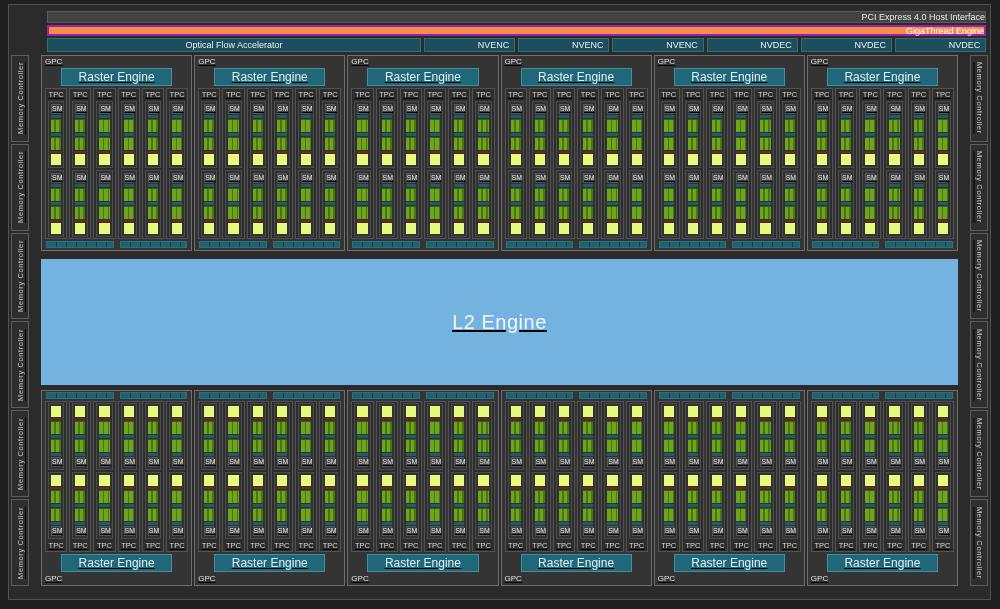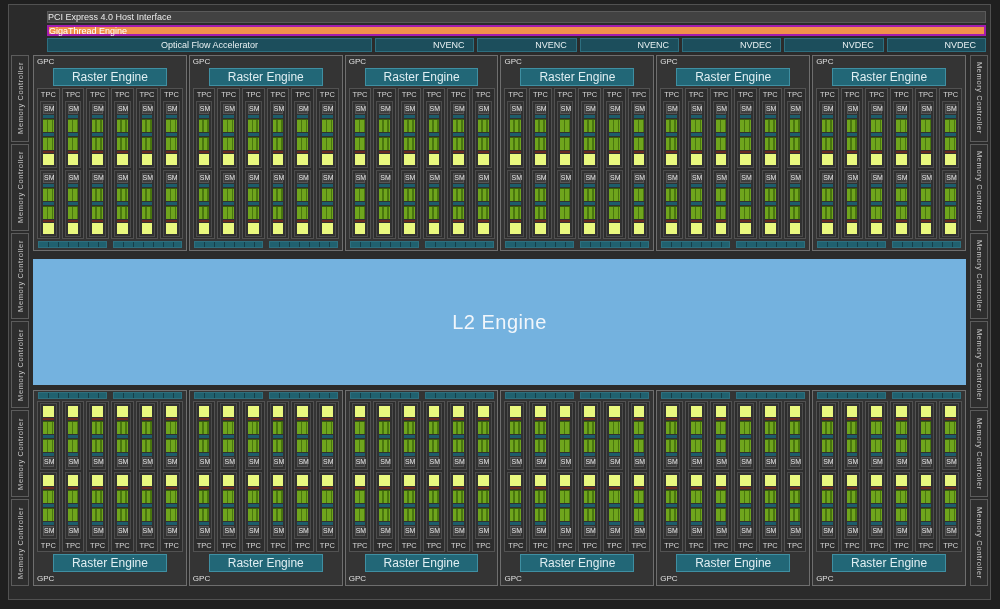--- a/index.html
+++ b/index.html
@@ -16,30 +16,30 @@
     --l2-blue:#74b2df;
   }
   *{box-sizing:border-box; margin:0; padding:0;}
   html,body{background:var(--bg-outer);}
   body{width:1000px; height:609px; font-family:"Liberation Sans", sans-serif; position:relative; overflow:hidden;}
   .stage{position:absolute; left:0; top:0; width:1000px; height:609px; background:var(--bg-outer);}
   .chip{position:absolute; left:8px; top:4px; width:983px; height:596px; background:var(--bg-chip); border:1px solid #515151;}
 
   
   .top-bars{position:absolute; left:38px; right:4px; top:6px;}
-  .bar{display:flex; align-items:center; justify-content:flex-start;}
+  .bar{display:flex; align-items:center; justify-content:flex-end;}
   .bar-pci{height:12px; background:#424242; border:1px solid #5a5a5a; color:#eaeaea; font-size:9px; margin-bottom:2px;}
   .bar-gt{height:11px; background:var(--orange); border:2px solid #a21caf; color:#ffffff; font-size:9px; margin-bottom:2px;}
   .engine-row{display:flex; gap:3px; height:14px;}
   .teal-box{background:var(--teal-box); border:1px solid #2d6f80; color:#e9f1f3; font-size:9px; display:flex; align-items:center; justify-content:center;}
-  .ofa{width:325px;}
+  .ofa{width:374px;}
   .video-box{flex:1;padding-left:48px;}
 
   
-  .body-area{position:absolute; left:2px; right:2px; top:50px; bottom:13px; display:flex; gap:4px;}
+  .body-area{position:absolute; left:2px; right:2px; top:50px; bottom:13px; display:flex; gap:12px;text-decoration:underline;}
   .mem-col{width:18px; display:flex; flex-direction:column; gap:2px;}
   .mem-seg{flex:1; background:#2e2e2e; border:1px solid #5c5c5c; display:flex; align-items:center; justify-content:center; overflow:hidden;}
   .mem-text{writing-mode:vertical-rl; transform:rotate(180deg); font-size:7.5px; letter-spacing:0.6px; color:#c8c8c8; white-space:nowrap;}
   .mem-col.right .mem-text{transform:none;}
 
   .center-col{flex:1; display:flex; flex-direction:column; min-width:0;}
   .gpc-row{height:196px; display:flex; gap:2px;}
   .l2{flex:1; margin:8px 0 5px; background:var(--l2-blue); display:flex; align-items:center; justify-content:center; color:#f1f6fb; font-size:20px; letter-spacing:0.5px;}
 
   

